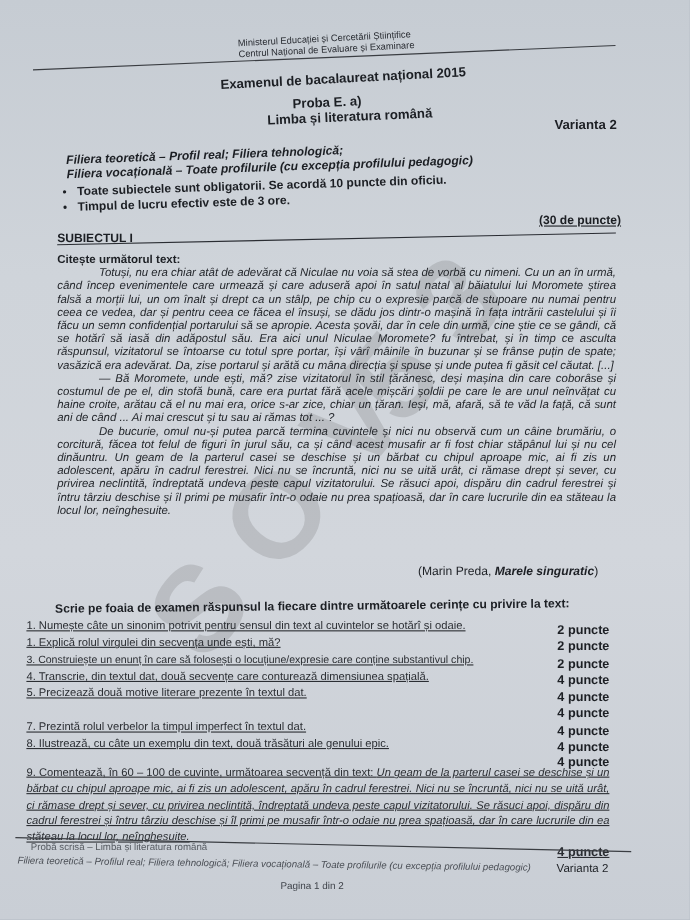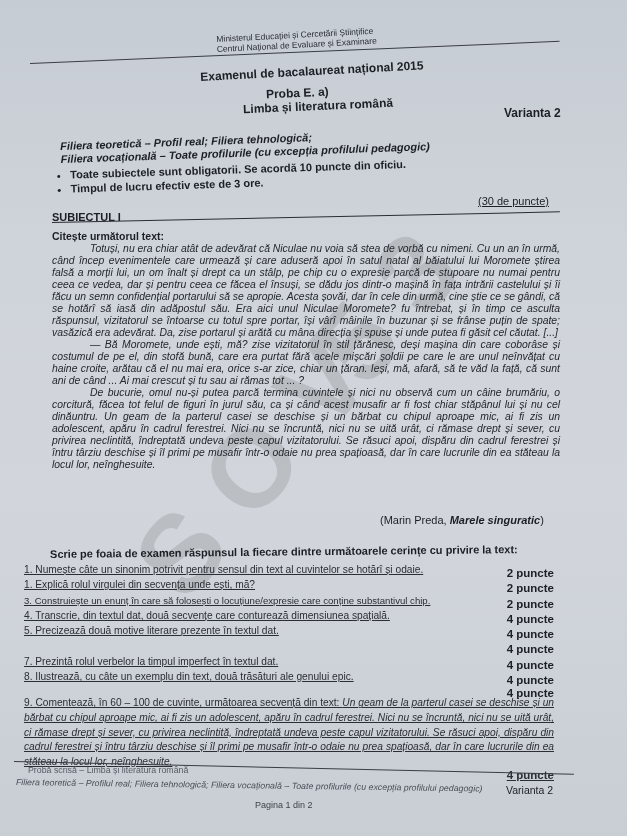--- a/index.html
+++ b/index.html
@@ -36,21 +36,21 @@
     .filiere {
       position: absolute; left: 60px; top: 140px; font-size: 11px; font-weight: bold; font-style: italic;
       line-height: 13px; transform: rotate(-2deg); transform-origin: left top;
     }
     .rules {
       position: absolute; left: 56px; top: 168px; font-size: 11px; font-weight: bold; line-height: 14px;
       transform: rotate(-1.8deg); transform-origin: left top;
     }
     .rules ul { margin: 0; padding-left: 14px; }
     .points-total {
-      position: absolute; left: 478px; top: 195px; font-size: 11px; font-weight: normal; text-decoration: underline;
+      position: absolute; left: 490px; top: 195px; font-size: 11px; font-weight: bold; text-decoration: underline;
     }
     .subject-heading {
       position: absolute; left: 52px; top: 211px; font-size: 11px; font-weight: bold;
     }
     .subject-line {
       position: absolute; left: 52px; top: 222px; width: 508px; height: 1px; background: #2a2d33;
       transform: rotate(-1.2deg); transform-origin: left top;
     }
     .read-label {
       position: absolute; left: 52px; top: 230px; font-size: 10.5px; font-weight: bold;

